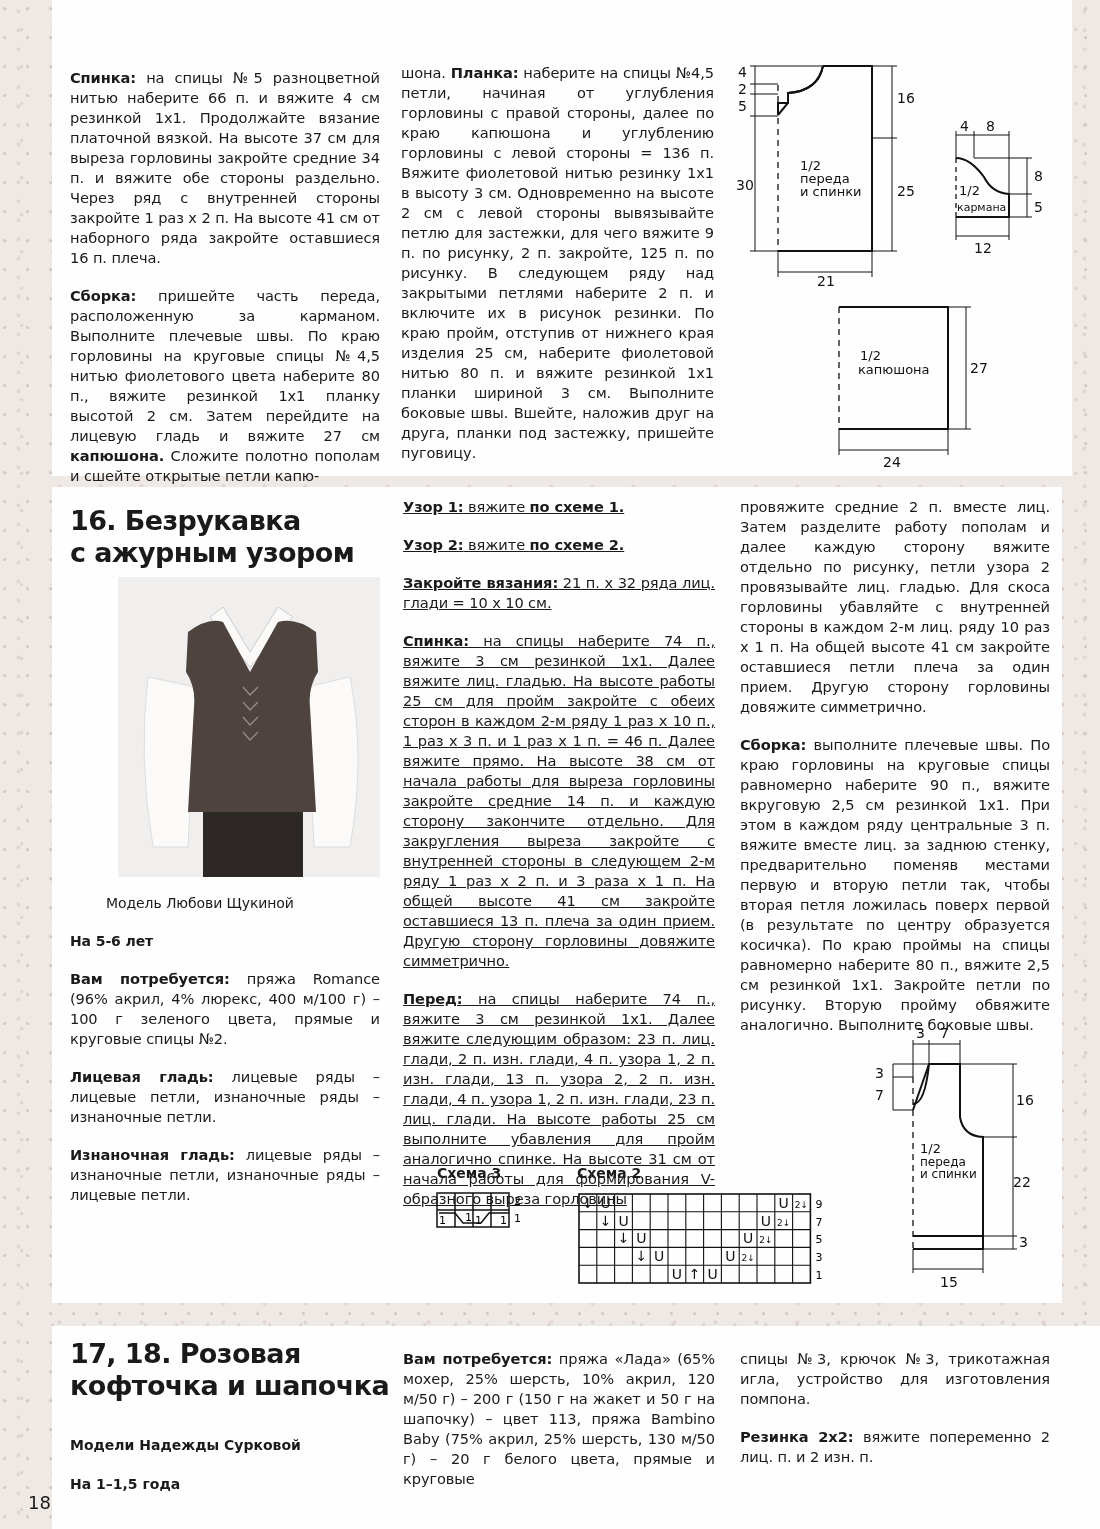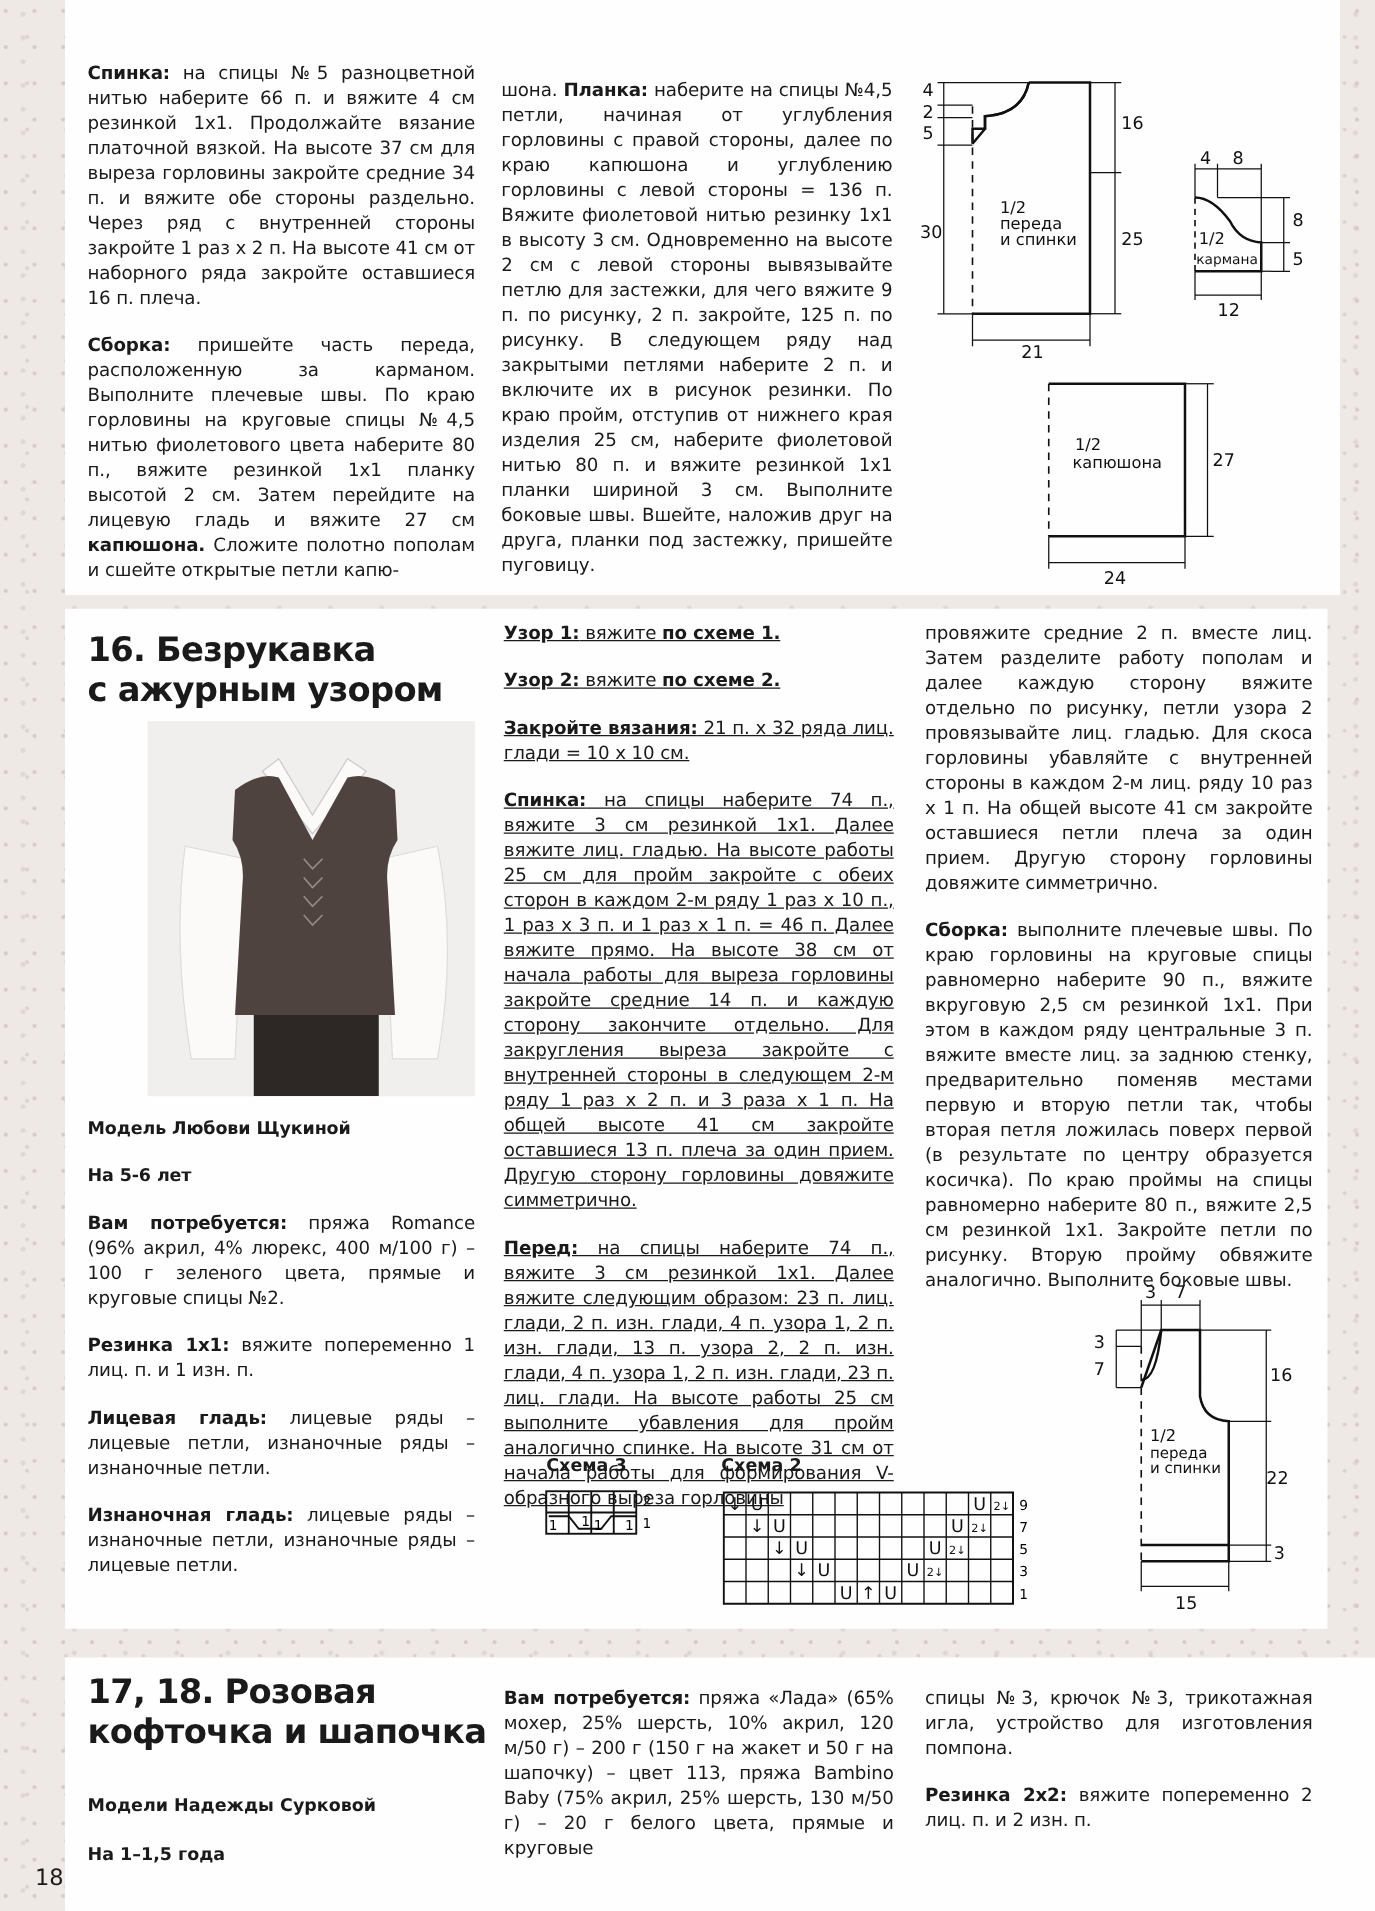--- a/index.html
+++ b/index.html
@@ -33,21 +33,21 @@
   .diagram-label { font-family: "DejaVu Sans", sans-serif; font-size: 13px; fill: #111; }
   .dim { font-family: "DejaVu Sans", sans-serif; font-size: 14px; fill: #111; }
   .photo { position: absolute; left: 118px; top: 577px; width: 262px; height: 300px; background: #f3f1ef; overflow: hidden; }
   .schema-title { position: absolute; font-weight: bold; font-size: 14px; }
 </style>
 </head>
 <body>
 
 <div class="panel" id="panel-top"></div>
 
-<div class="col" style="left:70px; top:49px; width:310px;">
+<div class="col" style="left:70px; top:68px; width:310px;">
   <p><b>Спинка:</b><span> на спицы №5 разноцветной нитью наберите 66 п. и вяжите 4 см резинкой 1х1. Продолжайте вязание платочной вязкой. На высоте 37 см для выреза горловины закройте средние 34 п. и вяжите обе стороны раздельно. Через ряд с внутренней стороны закройте 1 раз х 2 п. На высоте 41 см от наборного ряда закройте оставшиеся 16 п. плеча.</span></p>
   <p><b>Сборка:</b><span> пришейте часть переда, расположенную за карманом. Выполните плечевые швы. По краю горловины на круговые спицы №4,5 нитью фиолетового цвета наберите 80 п., вяжите резинкой 1х1 планку высотой 2 см. Затем перейдите на лицевую гладь и вяжите 27 см </span><b>капюшона.</b><span> Сложите полотно пополам и сшейте открытые петли капю-</span></p>
 </div>
 
 <div class="col" style="left:401px; top:63px; width:313px;">
   <p><span>шона. </span><b>Планка:</b><span> наберите на спицы №4,5 петли, начиная от углубления горловины с правой стороны, далее по краю капюшона и углублению горловины с левой стороны = 136 п. Вяжите фиолетовой нитью резинку 1х1 в высоту 3 см. Одновременно на высоте 2 см с левой стороны вывязывайте петлю для застежки, для чего вяжите 9 п. по рисунку, 2 п. закройте, 125 п. по рисунку. В следующем ряду над закрытыми петлями наберите 2 п. и включите их в рисунок резинки. По краю пройм, отступив от нижнего края изделия 25 см, наберите фиолетовой нитью 80 п. и вяжите резинкой 1х1 планки шириной 3 см. Выполните боковые швы. Вшейте, наложив друг на друга, планки под застежку, пришейте пуговицу.</span></p>
 </div>
 
 <svg style="position:absolute; left:730px; top:55px;" width="340" height="420">
   <rect x="0" y="0" width="340" height="420" fill="#fefefe"></rect>
@@ -145,24 +145,23 @@
     <g stroke="#a89e99" stroke-width="1.3" fill="none" opacity="0.8">
       <path d="M 125 110 L 132 118 L 140 110"></path>
         <path d="M 125 125 L 132 133 L 140 125"></path>
       <path d="M 125 140 L 132 148 L 140 140"></path>
         <path d="M 125 155 L 132 163 L 140 155"></path>
     </g>
   </svg>
 </div>
 
 <div class="col" style="left:70px; top:893px; width:310px;">
-  <p style="font-weight:bold; font-size:14px;">Модель Любови Щукиной</p>
+  <p style="font-weight:normal; font-size:14px;margin-left:36px;">Модель Любови Щукиной</p>
   <p style="font-weight:bold; font-size:14px;">На 5-6 лет</p>
   <p><b>Вам потребуется:</b><span> пряжа Romance (96% акрил, 4% люрекс, 400 м/100 г) – 100 г зеленого цвета, прямые и круговые спицы №2.</span></p>
-  <p><b>Резинка 1х1:</b><span> вяжите попеременно 1 лиц. п. и 1 изн. п.</span></p>
   <p><b>Лицевая гладь:</b><span> лицевые ряды – лицевые петли, изнаночные ряды – изнаночные петли.</span></p>
   <p><b>Изнаночная гладь:</b><span> лицевые ряды – изнаночные петли, изнаночные ряды – лицевые петли.</span></p>
 </div>
 
 <div class="col" style="left:403px; top:497px; width:312px;text-decoration:underline;">
   <p><b>Узор 1:</b><span> вяжите </span><b>по схеме 1.</b></p>
   <p><b>Узор 2:</b><span> вяжите </span><b>по схеме 2.</b></p>
   <p><b>Закройте вязания:</b><span> 21 п. х 32 ряда лиц. глади = 10 х 10 см.</span></p>
   <p><b>Спинка:</b><span> на спицы наберите 74 п., вяжите 3 см резинкой 1х1. Далее вяжите лиц. гладью. На высоте работы 25 см для пройм закройте с обеих сторон в каждом 2-м ряду 1 раз х 10 п., 1 раз х 3 п. и 1 раз х 1 п. = 46 п. Далее вяжите прямо. На высоте 38 см от начала работы для выреза горловины закройте средние 14 п. и каждую сторону закончите отдельно. Для закругления выреза закройте с внутренней стороны в следующем 2-м ряду 1 раз х 2 п. и 3 раза х 1 п. На общей высоте 41 см закройте оставшиеся 13 п. плеча за один прием. Другую сторону горловины довяжите симметрично.</span></p>
   <p><b>Перед:</b><span> на спицы наберите 74 п., вяжите 3 см резинкой 1х1. Далее вяжите следующим образом: 23 п. лиц. глади, 2 п. изн. глади, 4 п. узора 1, 2 п. изн. глади, 13 п. узора 2, 2 п. изн. глади, 4 п. узора 1, 2 п. изн. глади, 23 п. лиц. глади. На высоте работы 25 см выполните убавления для пройм аналогично спинке. На высоте 31 см от начала работы для формирования V-образного выреза горловины</span></p>

